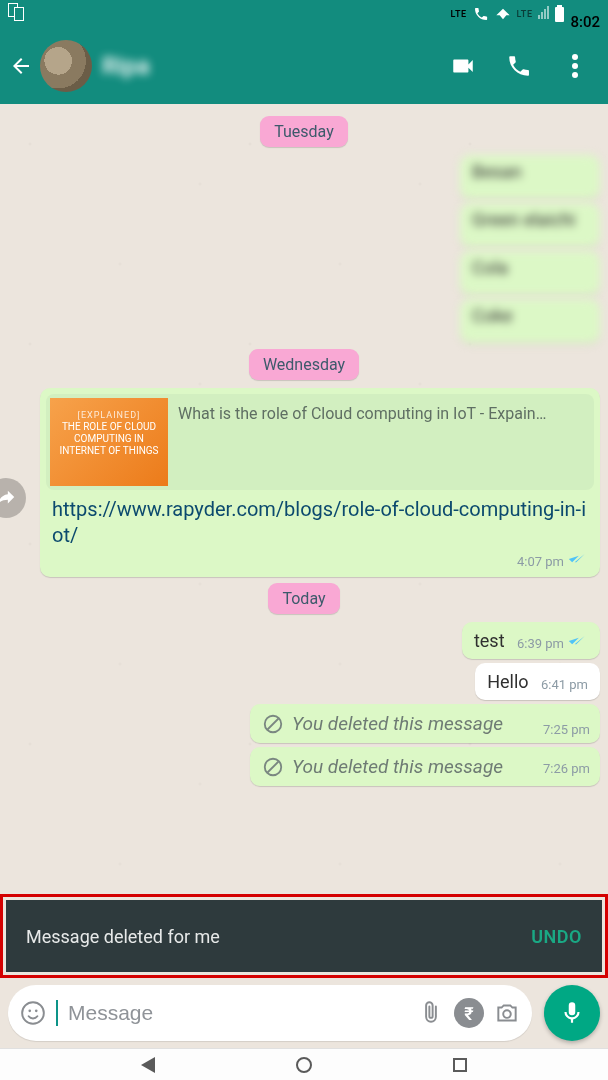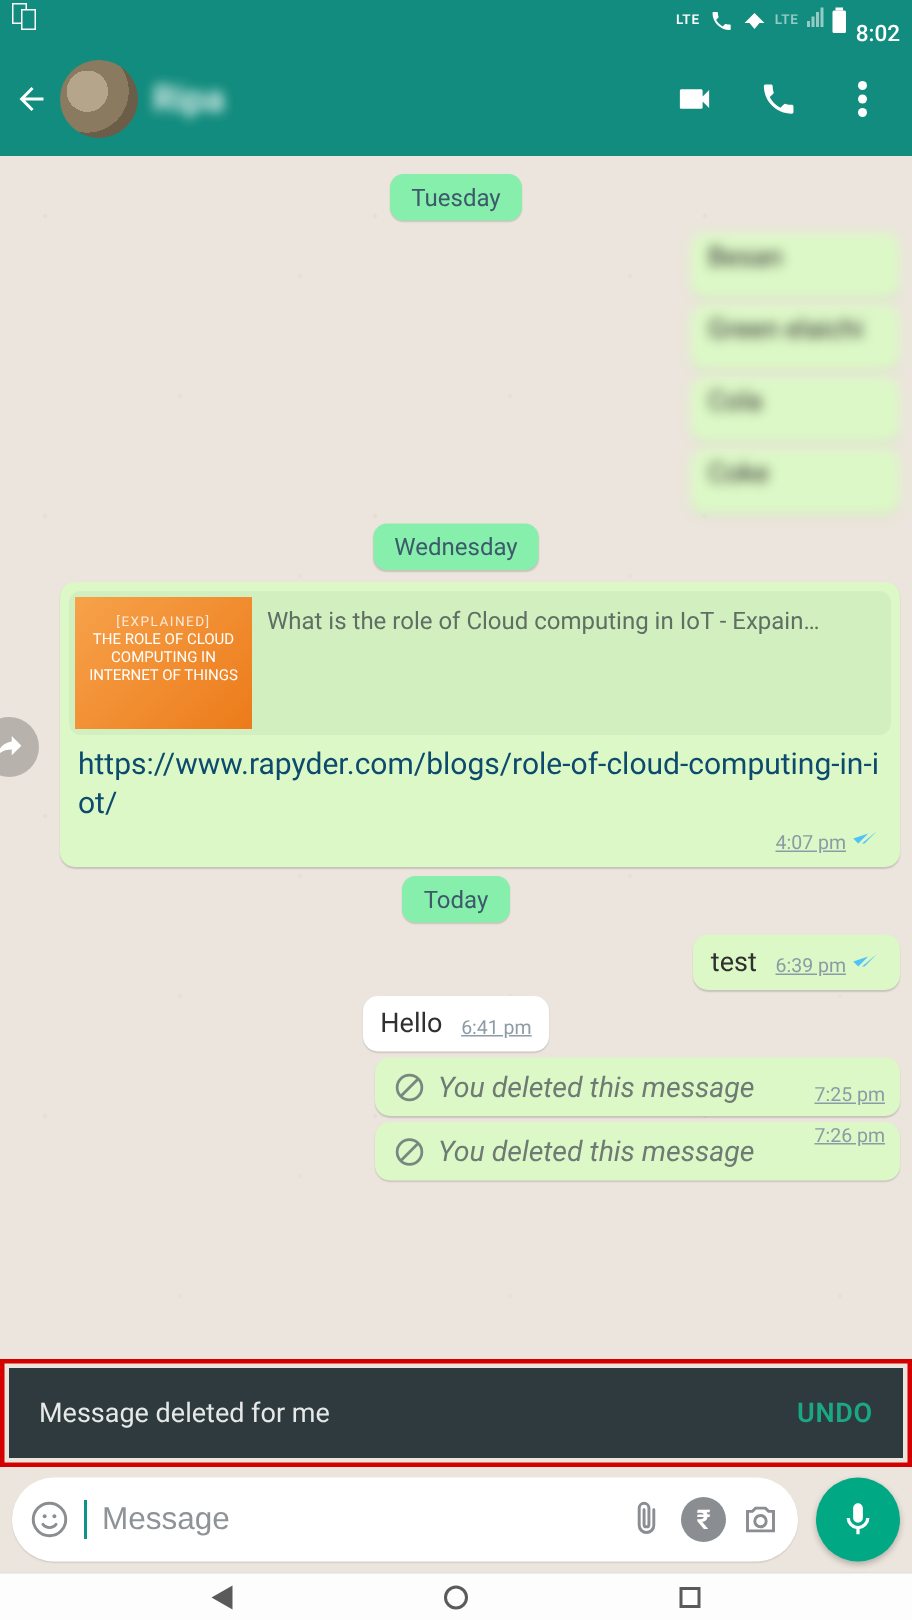--- a/index.html
+++ b/index.html
@@ -1,19 +1,19 @@
 <!DOCTYPE html>
 <html><head>
 <meta charset="utf-8">
 <style>
 * { box-sizing: border-box; margin: 0; padding: 0; }
 html, body { width: 608px; height: 1080px; overflow: hidden; font-family: -apple-system, "Segoe UI", Roboto, Arial, sans-serif; }
 
 
-.status-bar { height: 28px; background: #128C7E; color: #ffffff; display: flex; align-items: center; justify-content: space-between; padding: 0 8px; font-size: 14px; }
+.status-bar { height: 28px; background: #128C7E; color: #000000; display: flex; align-items: center; justify-content: space-between; padding: 0 8px; font-size: 14px; }
 .status-left .sq { display:inline-block; width:16px; height:16px; position:relative; }
 .status-left .sq::before { content:""; position:absolute; width:8px; height:12px; border:1.5px solid #fff; top:-2px; left:0; }
 .status-left .sq::after { content:""; position:absolute; width:8px; height:12px; border:1.5px solid #fff; top:2px; left:6px; background:#128C7E; }
 .status-right { display:flex; align-items:center; gap:6px; }
 .status-right svg { width:16px; height:16px; fill:#fff; }
 .lte { font-size:9px; font-weight:600; letter-spacing:.5px; }
 .lte.dim { opacity:.55; }
 .sigbars { display:inline-flex; gap:1px; align-items:flex-end; height:12px; }
 .sigbars span { width:2px; background:#fff; }
 .sigbars span:nth-child(1){height:4px}.sigbars span:nth-child(2){height:7px}.sigbars span:nth-child(3){height:10px}.sigbars span:nth-child(4){height:13px}
@@ -37,30 +37,30 @@
 .chat-area { position:relative; height: 874px; background:#ece5dd; overflow:hidden; }
 .chat-area::before { content:""; position:absolute; inset:0; opacity:.25;
   background-image:
     radial-gradient(circle at 30px 40px, rgba(0,0,0,.1) 1px, transparent 2px),
     radial-gradient(circle at 120px 160px, rgba(0,0,0,.08) 1px, transparent 2px),
     radial-gradient(circle at 200px 80px, rgba(0,0,0,.08) 1px, transparent 2px);
   background-size: 220px 200px;
 }
 .chat-scroll { position:relative; padding: 6px 8px; }
 
-.day-chip { display:block; margin: 6px auto 8px; background:#86efac; color:#3d5a6b; font-size:16px; padding:6px 14px; border-radius:9px; box-shadow:0 1px 1px rgba(0,0,0,.15); width:max-content; }
+.day-chip { display:block; margin: 6px auto 8px; background:#f9a8d4; color:#3d5a6b; font-size:16px; padding:6px 14px; border-radius:9px; box-shadow:0 1px 1px rgba(0,0,0,.15); width:max-content; }
 
 .row { display:flex; margin: 4px 0; }
 .row.out { justify-content:flex-end; }
-.row.in { justify-content:center; }
+.row.in { justify-content:flex-end; }
 .bubble { max-width: 510px; border-radius:10px; box-shadow:0 1px 1px rgba(0,0,0,.15); position:relative; padding:8px 12px 8px 12px; font-size:18px; color:#303030;}
 .out .bubble { background:#dcf8c6; }
 .in .bubble { background:#fff; }
 .blurred .bubble { filter: blur(4px); padding: 6px 12px; min-width: 140px; height:44px; }
-.meta { display:flex; align-items:flex-end; justify-content:flex-end; gap:4px; font-size:13px; color:#8c9ba5; margin-top:2px;text-decoration:underline; }
+.meta { display:flex; align-items:flex-end; justify-content:flex-end; gap:4px; font-size:13px; color:#8c9ba5; margin-top:2px; }
 .meta .ticks svg{width:20px;height:14px;}
 .ticks.read svg{fill:#4fc3f7;}
 
 
 .link-bubble { background:#dcf8c6; border-radius:10px; padding:6px; width: 560px; box-shadow:0 1px 1px rgba(0,0,0,.15);}
 .linkwrap{position:relative;}
 .preview { display:flex; gap:10px; background:#d2efc0; border-radius:8px; padding:4px; }
 .preview .thumb{ width:118px; height:88px; background:linear-gradient(135deg,#f7a24b,#ec7b1a); color:#fff; font-size:10px; text-align:center; padding:12px 6px; line-height:1.2;}
 .preview .thumb .expl{font-size:9px; letter-spacing:1px; opacity:.8;}
 .preview .txt{flex:1; padding:4px 6px 2px 0;}
@@ -76,21 +76,21 @@
 
 .inline-meta .txt{display:inline;}
 .inline-meta .meta{display:inline-flex; margin-left:8px; vertical-align:bottom;}
 
 
 .deleted{display:flex;align-items:center;gap:8px;color:#6e7b74;font-style:italic;font-size:19px;}
 .deleted svg{width:22px;height:22px;fill:none;stroke:#7a8781;stroke-width:2;}
 .del-bubble .meta{font-style:normal;}
 
 
-.snackbar-wrap{position:absolute;left:0;right:0;bottom:0;height:72px;border:3px solid #d40000;}
+.snackbar-wrap{position:absolute;left:0;right:0;bottom:0;height:84px;border:3px solid #d40000;}
 .snackbar{position:absolute;inset:3px;background:#2e3a3d;color:#e7e9e9;display:flex;align-items:center;justify-content:space-between;padding:0 20px;font-size:18px;}
 .undo{color:#1aa884;font-weight:600;letter-spacing:.5px;}
 
 
 .composer{height:70px;background:#ece5dd;display:flex;align-items:center;gap:12px;padding:8px;}
 .compose-box{flex:1;background:#fff;border-radius:34px;height:56px;display:flex;align-items:center;gap:10px;padding:0 12px;box-shadow:0 1px 1px rgba(0,0,0,.1);}
 .compose-box svg{width:26px;height:26px;fill:#8a8d91;}
 .compose-box .rupee{width:30px;height:30px;border-radius:50%;background:#8a8d91;color:#fff;display:flex;align-items:center;justify-content:center;font-size:18px;font-weight:600;}
 .compose-box input{flex:1;border:none;outline:none;font-size:21px;color:#333;}
 .compose-box input::placeholder{color:#8f9398;}
@@ -241,21 +241,21 @@
 
     <div class="row out">
       <div class="bubble del-bubble" style="width:350px;">
         <div class="deleted">
           <svg viewBox="0 0 24 24">
               <circle cx="12" cy="12" r="9"></circle>
               <line x1="6" y1="18" x2="18" y2="6"></line>
             </svg>
           <span>You deleted this message</span>
         </div>
-        <div class="meta" style="position:absolute;right:10px;bottom:22px;">
+        <div class="meta" style="position:absolute;right:10px;bottom:10px;">
             <span>7:26 pm</span>
           </div>
       </div>
     </div>
 
   </div>
 
   <div class="snackbar-wrap">
     <div class="snackbar">
       <span>Message deleted for me</span>

